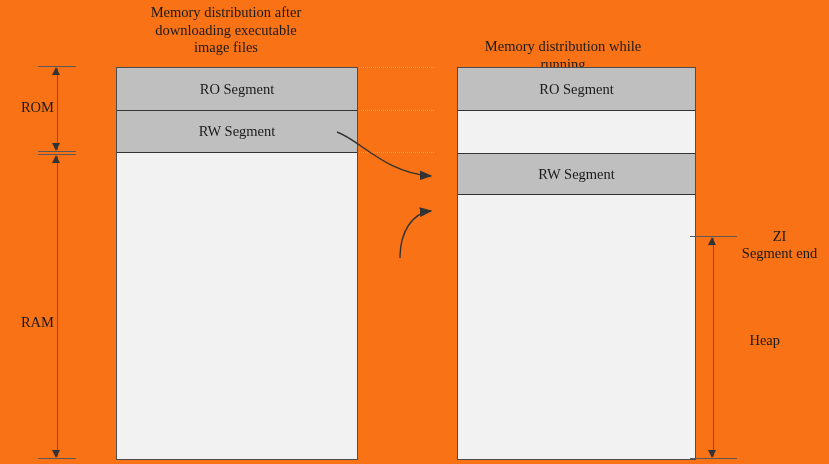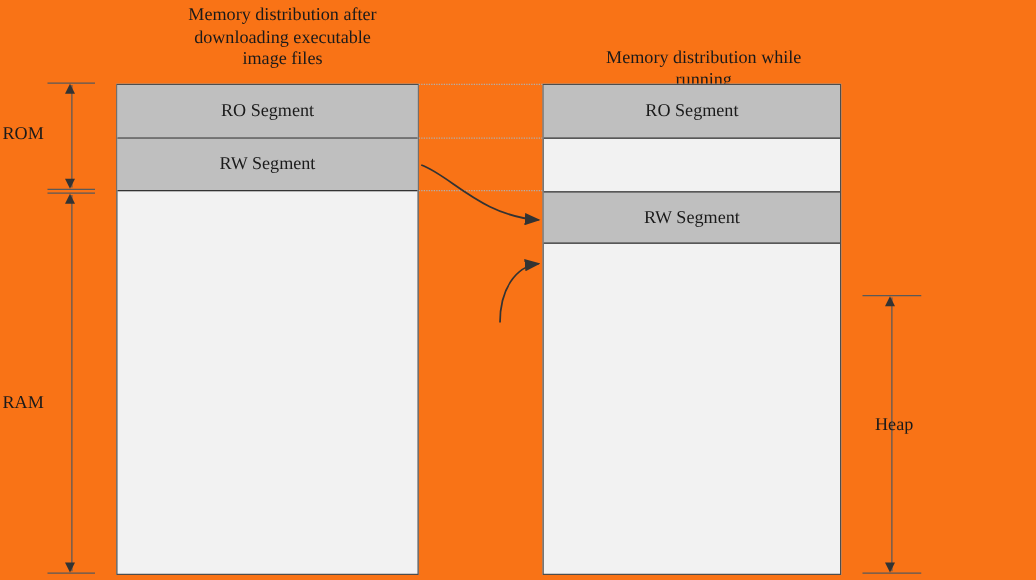--- a/index.html
+++ b/index.html
@@ -28,20 +28,21 @@
   }
   #title-left  { left: 118px; top: 4px;  width: 216px; }
   #title-right { left: 452px; top: 10px; width: 222px; margin-top: 28px; }
 
   
   .mem-column {
     position: absolute;
     border: 1.5px solid #4d4d4d;
     box-sizing: border-box;
     background: #f2f2f2;
+    margin-left: 23px;
   }
   #column-left  { left: 93px;  top: 67px; width: 242px; height: 393px; }
   #column-right { left: 434px; top: 67px; width: 239px; height: 393px; }
 
   
   .segment {
     position: absolute;
     left: 0;
     right: 0;
     background: #bfbfbf;
@@ -101,21 +102,21 @@
     border-left: 4.5px solid transparent;
     border-right: 4.5px solid transparent;
   }
   .arrow-up   { border-bottom: 8px solid #333333; }
   .arrow-down { border-top: 8px solid #333333; }
 
   .bracket-label {
     position: absolute;
     font-size: 14.5px;
     color: #1a1a1a;
-    text-align: left;
+    text-align: right;
     white-space: pre-line;
     line-height: 17px;
   }
 
   
   #rom-tick-top    { left: 38px; top: 66px;  width: 38px; }
   #rom-tick-bottom { left: 38px; top: 151px; width: 38px; }
   #rom-stem        { left: 57px; top: 68px;  height: 82px; }
   #rom-arrow-top   { left: 52px; top: 67px; }
   #rom-arrow-bot   { left: 52px; top: 143px; }
@@ -185,20 +186,22 @@
   <div class="bracket-stem" id="ram-stem"></div>
   <div class="arrowhead arrow-up" id="ram-arrow-top"></div>
   <div class="arrowhead arrow-down" id="ram-arrow-bot"></div>
   <div class="bracket-label" id="ram-label">RAM</div>
 
   <div class="bracket-tick" id="heap-tick-top"></div>
   <div class="bracket-tick" id="heap-tick-bottom"></div>
   <div class="bracket-stem" id="heap-stem"></div>
   <div class="arrowhead arrow-up" id="heap-arrow-top"></div>
   <div class="arrowhead arrow-down" id="heap-arrow-bot"></div>
+  <div class="bracket-label" id="zi-end-label">ZI
+Segment end</div>
   <div class="bracket-label" id="heap-bracket-label">Heap</div>
 
   <svg id="connector-svg" viewBox="0 0 829 464" xmlns="http://www.w3.org/2000/svg">
     <defs>
       <marker id="arrowhead-thin" markerWidth="9" markerHeight="7" refX="8" refY="3.5" orient="auto">
         <polygon points="0 0, 9 3.5, 0 7" fill="#333333"></polygon>
       </marker>
     </defs>
     <path d="M 337 132 C 360 140, 385 173, 431 176" fill="none" stroke="#333333" stroke-width="1.4" marker-end="url(#arrowhead-thin)"></path>
     <path d="M 400 258 C 400 232, 412 213, 431 211" fill="none" stroke="#333333" stroke-width="1.4" marker-end="url(#arrowhead-thin)"></path>

